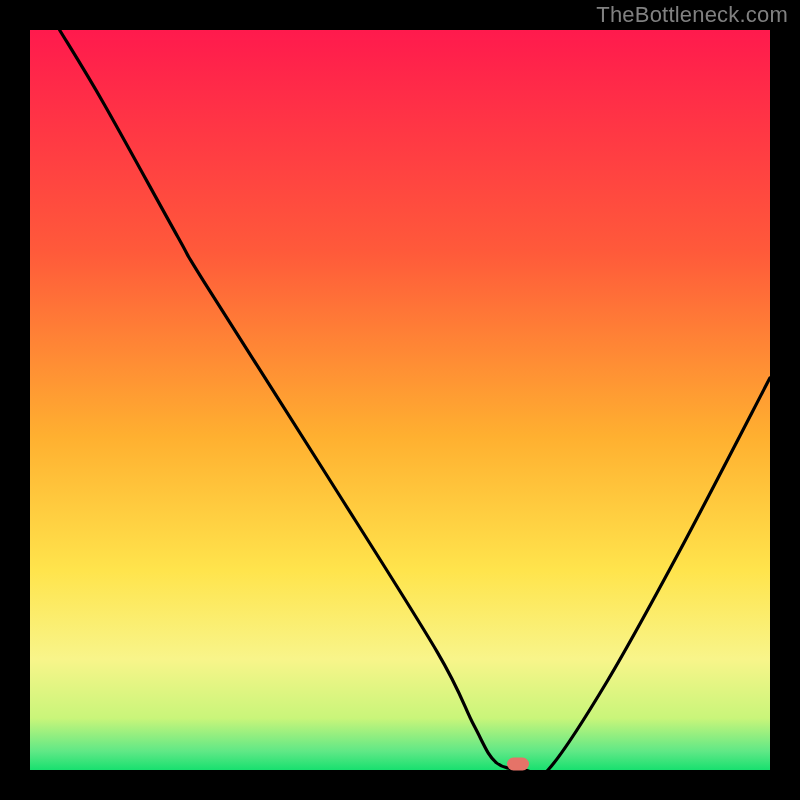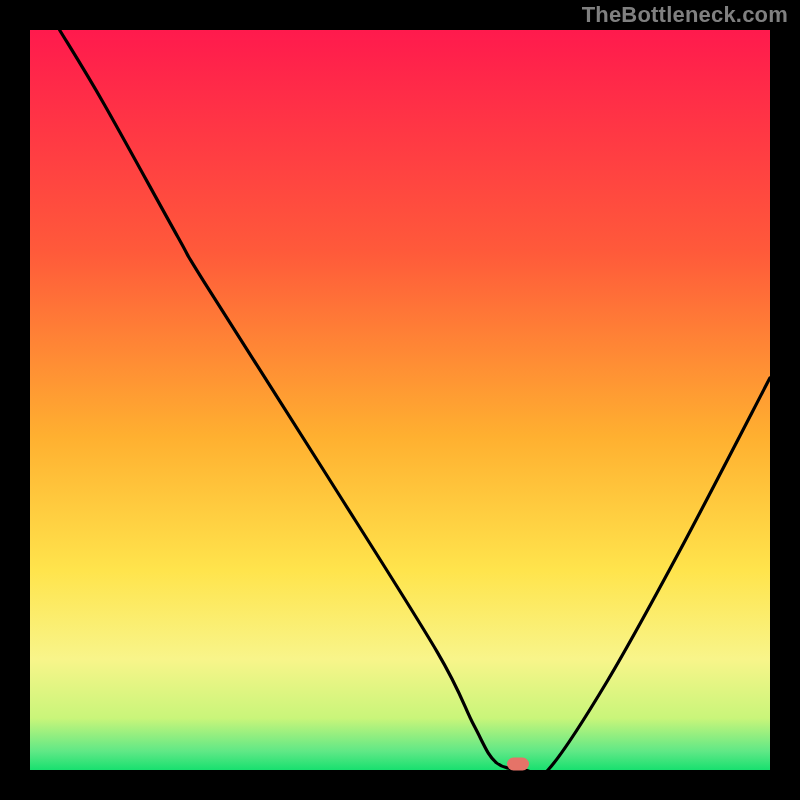--- a/index.html
+++ b/index.html
@@ -16,21 +16,21 @@
     width: 800px;
     height: 800px;
     background: #000;
   }
   .watermark {
     position: absolute;
     top: 2px;
     right: 12px;
     color: #808080;
     font-size: 22px;
-    font-weight: 700;
+    font-weight: 400;
     letter-spacing: 0.2px;
     z-index: 5;
   }
   .plot-area {
     position: absolute;
     left: 30px;
     top: 30px;
     width: 740px;
     height: 740px;
   }

